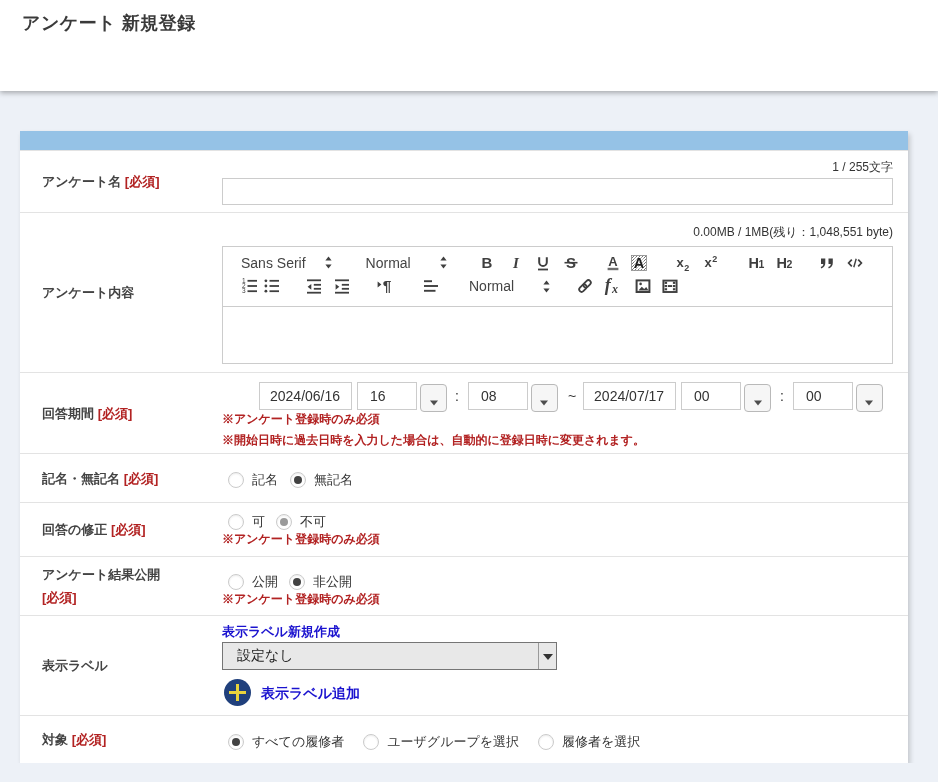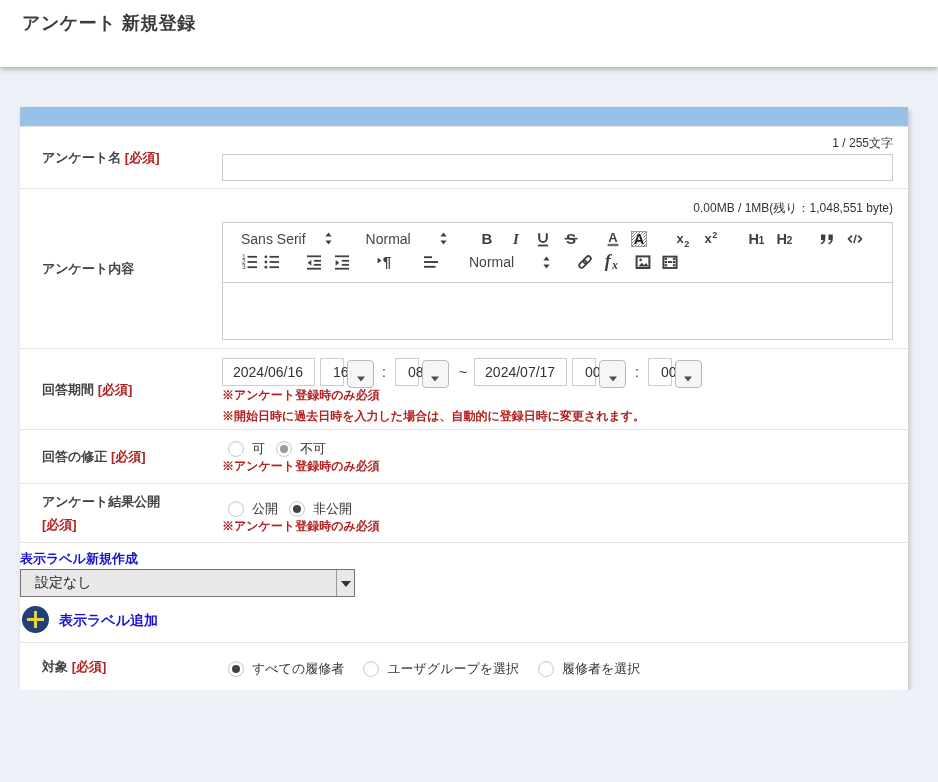--- a/index.html
+++ b/index.html
@@ -5,21 +5,21 @@
 <style>
 * { box-sizing: border-box; margin: 0; padding: 0; }
 html,body { width: 938px; }
 body {
   font-family: "Liberation Sans", sans-serif;
   background: #edf1f7;
   color: #333;
 }
 .topbar {
   background: #fff;
-  height: 67px;
+  height: 91px;
   box-shadow: 0 2px 5px rgba(0,0,0,0.3);
   position: relative;
   z-index: 2;
 }
 .topbar h1 {
   font-size: 18px;
   font-weight: bold;
   color: #3a3a3a;
   padding: 11px 0 0 22px;
   letter-spacing: 0.5px;
@@ -75,24 +75,24 @@
 .editor { width: 671px; margin-top: 5px; border: 1px solid #ccc; }
 .toolbar { padding: 4px 8px 8px 12px; border-bottom: 1px solid #ccc; }
 .tb-row { display: flex; align-items: center; }
 #tbr1 { height: 23px; }
 #tbr2 { height: 24px; }
 .tb-row svg { display: block; }
 .picker { display: inline-flex; align-items: center; color: #444; font-size: 14px; }
 .editor-body { height: 56px; background: #fff; }
 
 .r3 { height: 81px; }
-.r3 .dates { display: flex; align-items: center; margin-top: 9px; height: 28px; }
+.r3 .dates { display: flex; align-items: center; margin-top: 9px; height: 28px; margin-left: 37px; }
 .r3 input.d { width: 93px; height: 28px; padding-left: 10px; font-size: 14px; }
 .spin { display: inline-flex; position: relative; }
-.spin .v { width: 24px; height: 28px; border: 1px solid #ccc; background: #fff; font-size: 14px; display: inline-flex; align-items: center; padding-left: 12px; }
+.spin .v { width: 60px; height: 28px; border: 1px solid #ccc; background: #fff; font-size: 14px; display: inline-flex; align-items: center; padding-left: 12px; }
 .spin .btn {
   width: 27px; height: 28px; margin-left: 3px; position: relative; top: 2px;
   border: 1px solid #b9b9b9; border-radius: 4px; background: #f6f6f6;
 }
 .spin .btn:after {
   content: ""; position: absolute; left: 50%; top: 70%;
   transform: translate(-50%,-50%);
   border-left: 4.5px solid transparent; border-right: 4.5px solid transparent;
   border-top: 5.5px solid #4e4e4e;
 }
@@ -384,20 +384,35 @@
         <span class="spin" style="margin-left:9px">
             <span class="v">00</span>
             <span class="btn"></span>
           </span>
       </div>
       <div class="note" style="margin-top:3px">※アンケート登録時のみ必須</div>
       <div class="note" style="margin-top:7px">※開始日時に過去日時を入力した場合は、自動的に登録日時に変更されます。</div>
     </div>
   </div>
 
+  <div class="row r4">
+    <div class="lbl">
+        <span>記名・無記名 <span class="req">[必須]</span></span>
+      </div>
+    <div class="content" style="display:flex;align-items:center;position:relative;top:2px">
+      <span class="radio" style="margin-left:6px">
+          <span class="rc"></span>
+          <span style="margin-left:8px">記名</span>
+        </span>
+      <span class="radio" style="margin-left:12px">
+          <span class="rc on"></span>
+          <span style="margin-left:8px">無記名</span>
+        </span>
+    </div>
+  </div>
 
   <div class="row r5">
     <div class="lbl">
         <span>回答の修正 <span class="req">[必須]</span></span>
       </div>
     <div class="content" style="padding-top:10px">
       <div style="display:flex;align-items:center;height:18px">
         <span class="radio" style="margin-left:6px">
             <span class="rc"></span>
             <span style="margin-left:8px">可</span>
@@ -424,20 +439,23 @@
         <span class="radio" style="margin-left:11px">
             <span class="rc on"></span>
             <span style="margin-left:8px">非公開</span>
           </span>
       </div>
       <div class="note" style="margin-top:2px">※アンケート登録時のみ必須</div>
     </div>
   </div>
 
   <div class="row r7">
+    <div class="lbl">
+        <span>表示ラベル</span>
+      </div>
     <div class="content" style="padding-top:9px">
       <a class="bluelink" href="#">表示ラベル新規作成</a>
       <div class="sel" style="margin-top:3px">
           <span class="txt">設定なし</span>
           <span class="dd"></span>
         </div>
       <div style="margin-top:9px;display:flex;align-items:center">
         <span class="plus" style="margin-left:2px"></span>
         <a class="bluelink" style="margin-left:10px;font-size:14px" href="#">表示ラベル追加</a>
       </div>

